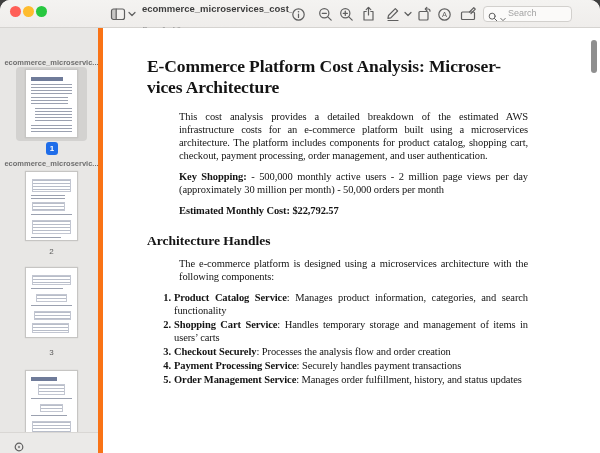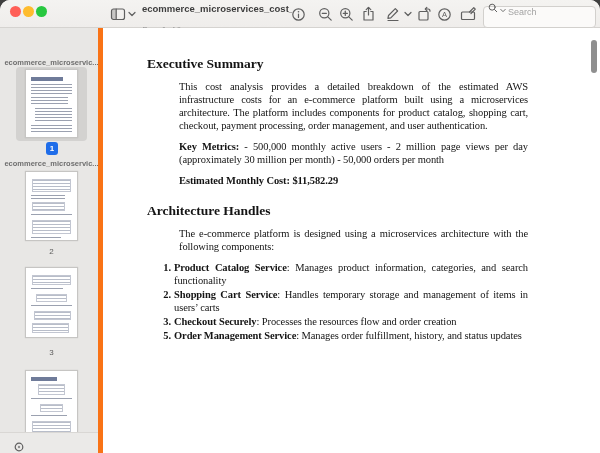--- a/index.html
+++ b/index.html
@@ -19,23 +19,23 @@
 
   .tbtn { position:absolute; top:4px; width:22px; height:20px; display:flex;
           align-items:center; justify-content:center; }
   .tbtn svg { display:block; }
   .icon-stroke { stroke:#5f5f5f; fill:none; stroke-width:1.2; stroke-linecap:round; stroke-linejoin:round; }
 
   .title-block { position:absolute; left:142px; top:3px; width:150px; }
   .doc-title { font-size:9.5px; font-weight:700; color:#3d3d3d; white-space:nowrap; overflow:hidden; }
   .page-indicator { font-size:7.5px; color:#929292; margin-top:11px;font-style:italic; }
 
-  .search-field { position:absolute; left:483px; top:6px; width:113px; height:16px;
+  .search-field { position:absolute; left:483px; top:6px; width:89px; height:16px;
                   border:1px solid #d2d0cd; border-radius:4px; background:#fbfaf9;
-                  display:flex; align-items:flex-end; padding:10px 4px; gap:2px; }
+                  display:flex; align-items:flex-start; padding:1px 4px; gap:2px; }
   .search-field input { border:none; outline:none; background:transparent; width:70px;
                         font-size:9px; color:#444; font-family:inherit; }
   .search-field input::placeholder { color:#a3a3a3; }
 
   
   .main { flex:1; display:flex; min-height:0; }
 
   
   .sidebar { position:relative; width:103px; flex:0 0 103px; background:#e8e7e5;
              border-right:5px solid #f97316; overflow:hidden; }
@@ -262,33 +262,37 @@
           <svg width="10" height="10" viewBox="0 0 10 10">
             <circle class="icon-stroke" cx="5" cy="5" r="3.8" stroke="#8f8f8f" stroke-width="1"></circle>
             <circle cx="5" cy="5" r="1.2" fill="#8f8f8f"></circle>
           </svg>
         </span>
       </div>
     </div>
 
     <div class="content">
       <div class="page">
-
-        <h2>Executive Summary</h2>
+        <h1>
+          <span style="display:block">E-Commerce Platform Cost Analysis: Microser-</span>
+          <span style="display:block">vices Architecture</span>
+        </h1>
+
         <p>This cost analysis provides a detailed breakdown of the estimated AWS infrastructure costs for an e-commerce platform built using a microservices architecture. The platform includes components for product catalog, shopping cart, checkout, payment processing, order management, and user authentication.</p>
-        <p><span class="b">Key Metrics:</span><span> - 500,000 monthly active users - 2 million page views per day (approximately 30 million per month) - 50,000 orders per month</span></p>
-        <p class="b">Estimated Monthly Cost: $11,582.29</p>
+        <p><span class="b">Key Shopping:</span><span> - 500,000 monthly active users - 2 million page views per day (approximately 30 million per month) - 50,000 orders per month</span></p>
+        <p class="b">Estimated Monthly Cost: $22,792.57</p>
 
         <h2 class="arch">Architecture Handles</h2>
         <p>The e-commerce platform is designed using a microservices architecture with the following components:</p>
 
         <div class="list">
           <div class="li"><span class="num b">1.</span><span class="b">Product Catalog Service</span><span>: Manages product information, categories, and search functionality</span></div>
           <div class="li"><span class="num b">2.</span><span class="b">Shopping Cart Service</span><span>: Handles temporary storage and management of items in users’ carts</span></div>
-          <div class="li"><span class="num b">3.</span><span class="b">Checkout Securely</span><span>: Processes the resources flow and order creation</span></div>
+          <div class="li"><span class="num b">3.</span><span class="b">Checkout Securely</span><span>: Processes the analysis flow and order creation</span></div>
+          <div class="li"><span class="num b">4.</span><span class="b">Payment Processing Service</span><span>: Securely handles payment transactions</span></div>
           <div class="li"><span class="num b">5.</span><span class="b">Order Management Service</span><span>: Manages order fulfillment, history, and status updates</span></div>
         </div>
       </div>
 
       <div class="scroll-thumb"></div>
     </div>
 
   </div>
 </div>
 

